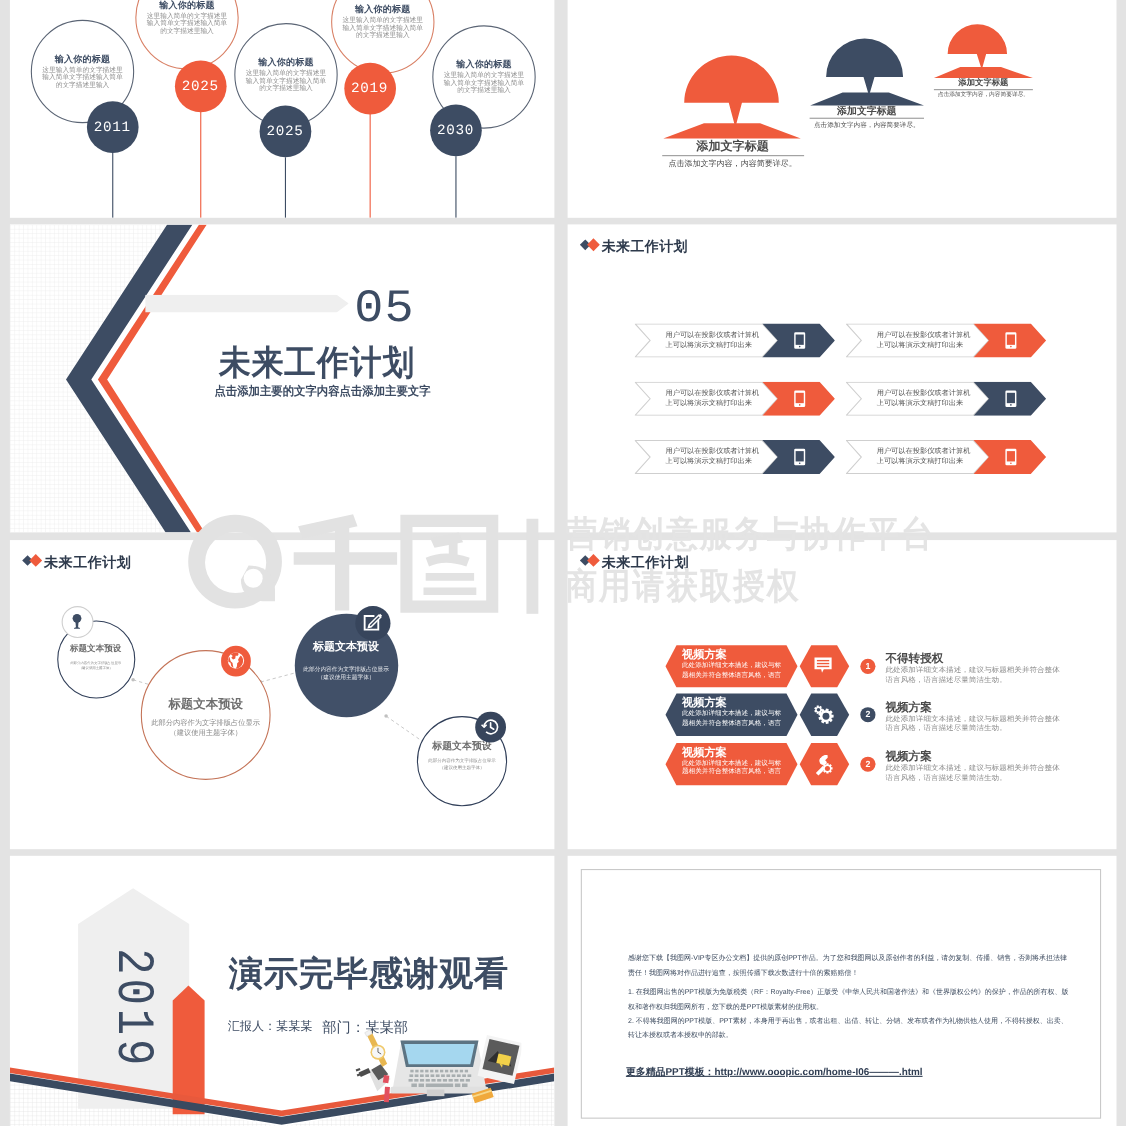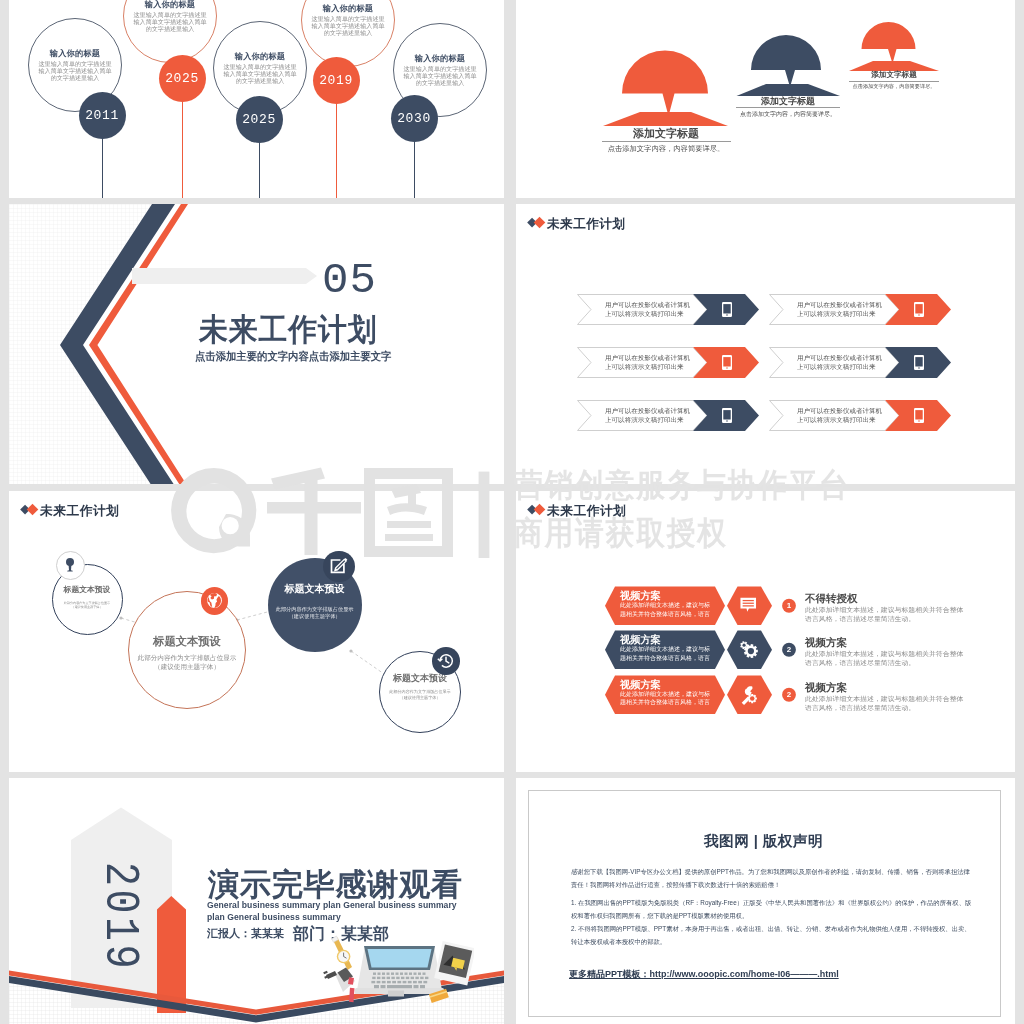--- a/index.html
+++ b/index.html
@@ -64,21 +64,21 @@
   .hx-title{position:absolute;color:#fff;font-weight:700;}
   .hx-body{position:absolute;color:#fff;}
   .numdot{position:absolute;border-radius:50%;display:flex;align-items:center;
           justify-content:center;color:#fff;font-weight:700;}
   .rt-title{position:absolute;color:#4a4a4a;font-weight:700;}
   .rt-body{position:absolute;color:#8a8a8a;}
 
   
   .ty-title{position:absolute;color:#3d4c63;font-weight:700;letter-spacing:1px;}
   .ty-sub{position:absolute;color:#3d4c63;font-weight:700;}
-  .ty-meta{position:absolute;color:#3d4c63;font-weight:700;}
+  .ty-meta{position:absolute;color:#3d4c63;font-weight:400;}
   .yr2019{position:absolute;color:#3d4c63;font-family:"Liberation Mono",monospace;
           transform-origin:0 0;}
 
   
   .cp-frame{position:absolute;border:1px solid #c9c9c9;background:#fff;}
   .cp-title{position:absolute;text-align:center;color:#2f3d52;font-weight:700;}
   .cp-p{position:absolute;color:#3c4a5e;}
   .cp-more{position:absolute;color:#2f3d52;font-weight:700;}
 </style>
 </head>
@@ -448,24 +448,22 @@
     <path d="M62,62 L112,29.5 L163,62 L163,230 L62,230 Z" fill="#efefef"></path>
     <path d="M148,131.6 L162.3,118 L177,131.6 L177,235 L148,235 Z" fill="#ef5b3c"></path>
     <path d="M0,192.4 L247,231.6 L495,192.4 L495,197.5 L247,236.8 L0,197.5 Z" fill="#e8593c"></path>
     <path d="M0,198 L247,237.3 L495,198 L495,205 L247,244.5 L0,205 Z" fill="#3a4a60"></path>
   </svg>
 
   <div class="yr2019 nowrap" style="left:134px;top:84px;font-size:40px;line-height:40px;letter-spacing:3.5px;
               transform:rotate(90deg) scale(1.0,1.19);transform-origin:0 0;">2019</div>
 
   <div class="ty-title nowrap" style="left:199px;top:90px;font-size:31px;line-height:34px;letter-spacing:0.5px;transform:scaleX(1.01);transform-origin:0 0;">演示完毕感谢观看</div>
-  <div class="ty-sub pre" style="left:198px;top:122px;font-size:8.6px;line-height:11.5px;letter-spacing:0.05px;">General business summary plan General business summary
-plan General business summary</div>
   <div class="ty-meta nowrap" style="left:198px;top:149px;font-size:11px;line-height:13px;">汇报人：某某某</div>
-  <div class="ty-meta nowrap" style="left:284px;top:149px;font-size:16px;line-height:13px;">部门：某某部</div>
+  <div class="ty-meta nowrap" style="left:284px;top:149px;font-size:13px;line-height:13px;">部门：某某部</div>
 
   <svg class="abs" style="left:313px;top:152px;width:152px;height:74px;" viewBox="0 0 152 74">
 
     <path d="M43,16 L112,16 L120,60 L35,60 Z" fill="#e6e6e6"></path>
     <path d="M42,16 L113,16 L108,40 L47,40 Z" fill="#5c7382"></path>
     <path d="M45.5,19 L109.5,19 L105.5,37.5 L49.5,37.5 Z" fill="#a5d7ef"></path>
     <rect x="33" y="58" width="89" height="6" rx="1.5" fill="#e0e0e0"></rect>
     <g fill="#a8aeb0">
       <g>
         <rect x="51" y="42.5" width="3" height="2.4"></rect>
@@ -545,21 +543,20 @@
 
     <g transform="rotate(-18 118 66)">
       <rect x="108" y="61" width="18" height="9" fill="#f0a93c"></rect>
       <rect x="108" y="63" width="18" height="1.6" fill="#f7d88a"></rect>
     </g>
   </svg>
 </div>
 
 <div class="slide" id="s8">
   <div class="cp-frame" style="left:12px;top:11.5px;width:471px;height:225px;"></div>
-  <div class="cp-title nowrap" style="left:0;right:0;width:495px;top:55px;font-size:14.7px;line-height:17px;letter-spacing:0.4px;">我图网 | 版权声明</div>
   <div class="cp-p" style="left:55px;width:404px;top:87px;font-size:6.35px;line-height:13px;">感谢您下载【我图网-VIP专区办公文档】提供的原创PPT作品。为了您和我图网以及原创作者的利益，请勿复制、传播、销售，否则将承担法律责任！我图网将对作品进行追查，按照传播下载次数进行十倍的索赔赔偿！</div>
   <div class="cp-p" style="left:55px;width:404px;top:118px;font-size:6.35px;line-height:13px;">1. 在我图网出售的PPT模版为免版税类（RF：Royalty-Free）正版受《中华人民共和国著作法》和《世界版权公约》的保护，作品的所有权、版权和著作权归我图网所有，您下载的是PPT模版素材的使用权。</div>
   <div class="cp-p" style="left:55px;width:404px;top:144px;font-size:6.35px;line-height:13px;">2. 不得将我图网的PPT模版、PPT素材，本身用于再出售，或者出租、出借、转让、分销、发布或者作为礼物供他人使用，不得转授权、出卖、转让本授权或者本授权中的部款。</div>
   <div class="cp-more nowrap" style="left:53px;top:190px;font-size:9px;text-decoration:underline;">更多精品PPT模板：http://www.ooopic.com/home-I06———.html</div>
 </div>
 
 <svg class="wm" style="left:165px;top:455px;width:340px;height:110px;" viewBox="0 0 340 110">
 
   <g>
     <path class="wm-ink" fill-rule="evenodd" d="M48.7,13.0 A42.6,42.6 0 1 0 48.7,98.2 A42.6,42.6 0 1 0 48.7,13.0 Z

